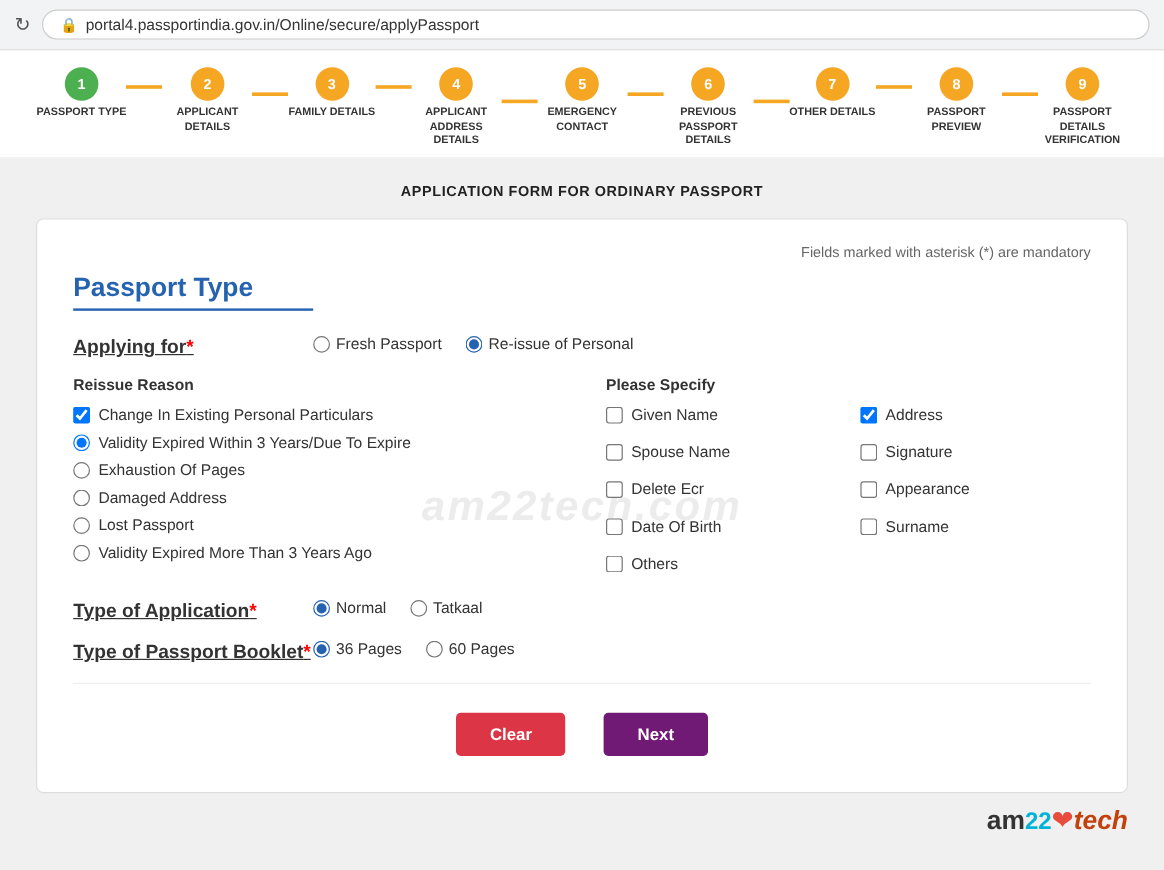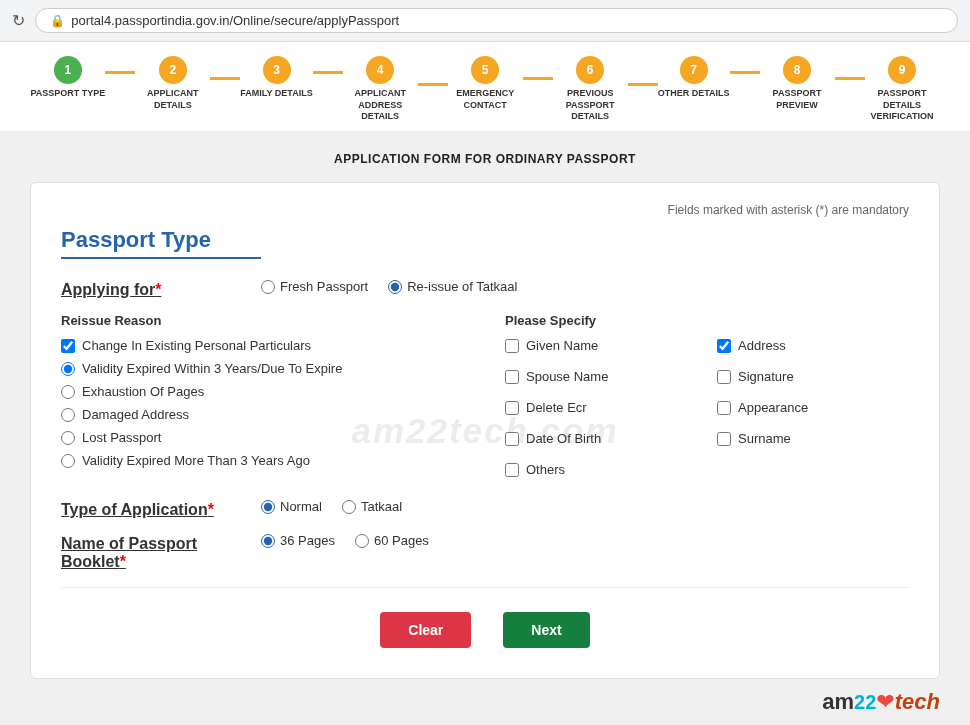--- a/index.html
+++ b/index.html
@@ -183,21 +183,21 @@
       background: #dc3545;
       color: white;
       border: none;
       padding: 10px 28px;
       border-radius: 4px;
       font-size: 14px;
       cursor: pointer;
       font-weight: 600;
     }
     .btn-next {
-      background: #15803d;
+      background: #701a75;
       color: white;
       border: none;
       padding: 8px 28px;
       border-radius: 4px;
       font-size: 14px;
       cursor: pointer;
       font-weight: 600;
     }
 
     .steps-flex {
@@ -319,21 +319,21 @@
         <div class="form-label">
           <span>Applying for</span><span class="asterisk">*</span>
         </div>
         <div class="form-controls radio-group">
           <label class="radio-item">
             <input type="radio" name="applying_for" value="fresh" style="">
             <span>Fresh Passport</span>
           </label>
           <label class="radio-item">
             <input type="radio" name="applying_for" value="reissue" checked="" style="">
-            <span>Re-issue of Tatkaal</span>
+            <span>Re-issue of Personal</span>
           </label>
         </div>
       </div>
 
       <div class="form-row">
         <div class="two-col-layout" style="width:100%">
 
           <div class="col-left">
             <div class="sub-heading">Reissue Reason</div>
 
@@ -433,21 +433,21 @@
           </label>
           <label class="radio-item">
             <input type="radio" name="app_type" value="tatkaal" style="">
             <span>Tatkaal</span>
           </label>
         </div>
       </div>
 
       <div class="form-row">
         <div class="form-label">
-          <span>Name of Passport Booklet</span><span class="asterisk">*</span>
+          <span>Type of Passport Booklet</span><span class="asterisk">*</span>
         </div>
         <div class="form-controls radio-group">
           <label class="radio-item">
             <input type="radio" name="booklet_type" value="36" checked="" style="">
             <span>36 Pages</span>
           </label>
           <label class="radio-item">
             <input type="radio" name="booklet_type" value="60" style="">
             <span>60 Pages</span>
           </label>

